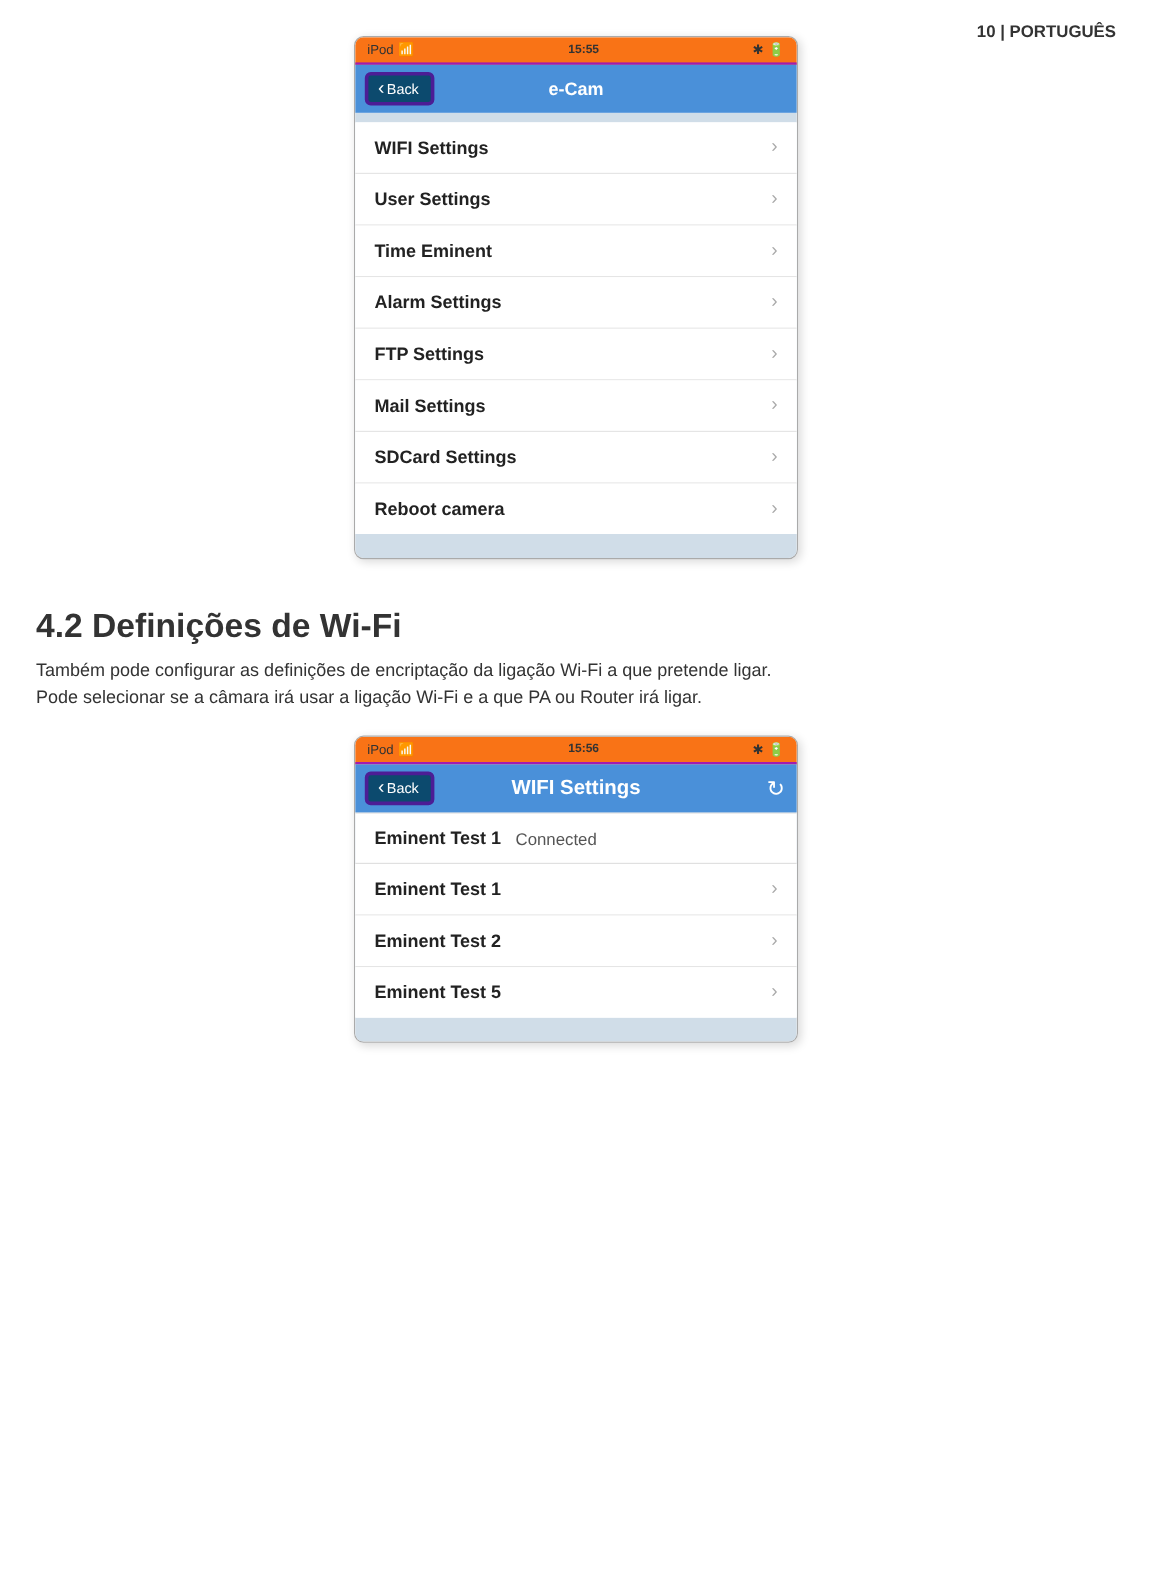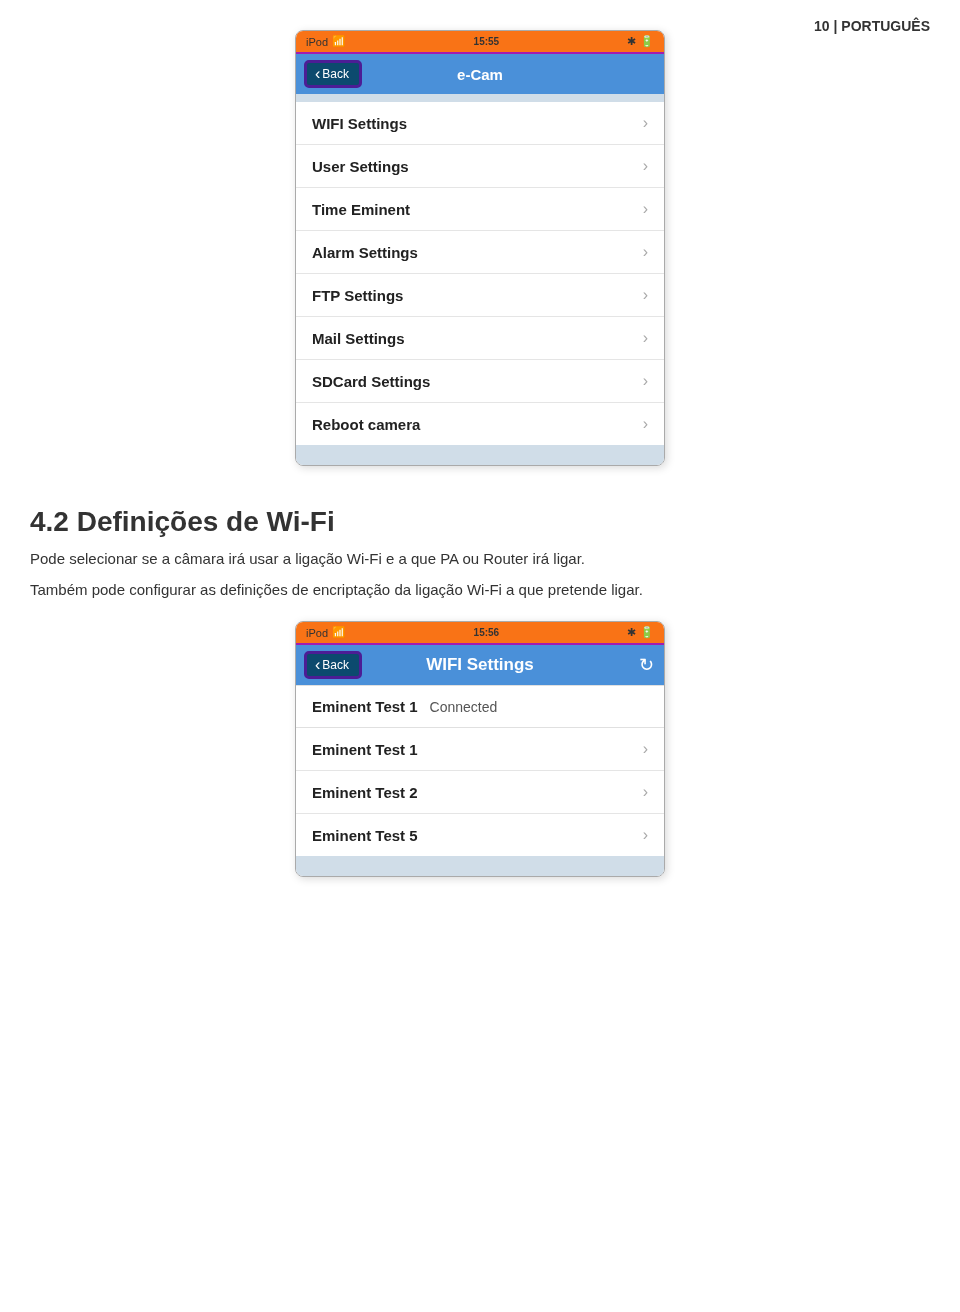--- a/index.html
+++ b/index.html
@@ -296,22 +296,22 @@
         <span class="settings-item-label">Reboot camera</span>
         <span class="chevron">›</span>
       </div>
     </div>
   </div>
 
 </div>
 
 <div class="section-heading">
   <h2>4.2 Definições de Wi-Fi</h2>
+  <p style="margin-top:8px;">Também pode configurar as definições de encriptação da ligação Wi-Fi a que pretende ligar.</p>
   <p>Pode selecionar se a câmara irá usar a ligação Wi-Fi e a que PA ou Router irá ligar.</p>
-  <p style="margin-top:8px;">Também pode configurar as definições de encriptação da ligação Wi-Fi a que pretende ligar.</p>
 </div>
 
 <div class="phone-screenshot-2">
 
   <div class="status-bar">
     <div class="status-bar-left">
       <span>iPod</span>
       <span>📶</span>
     </div>
     <div class="status-bar-center">15:56</div>

